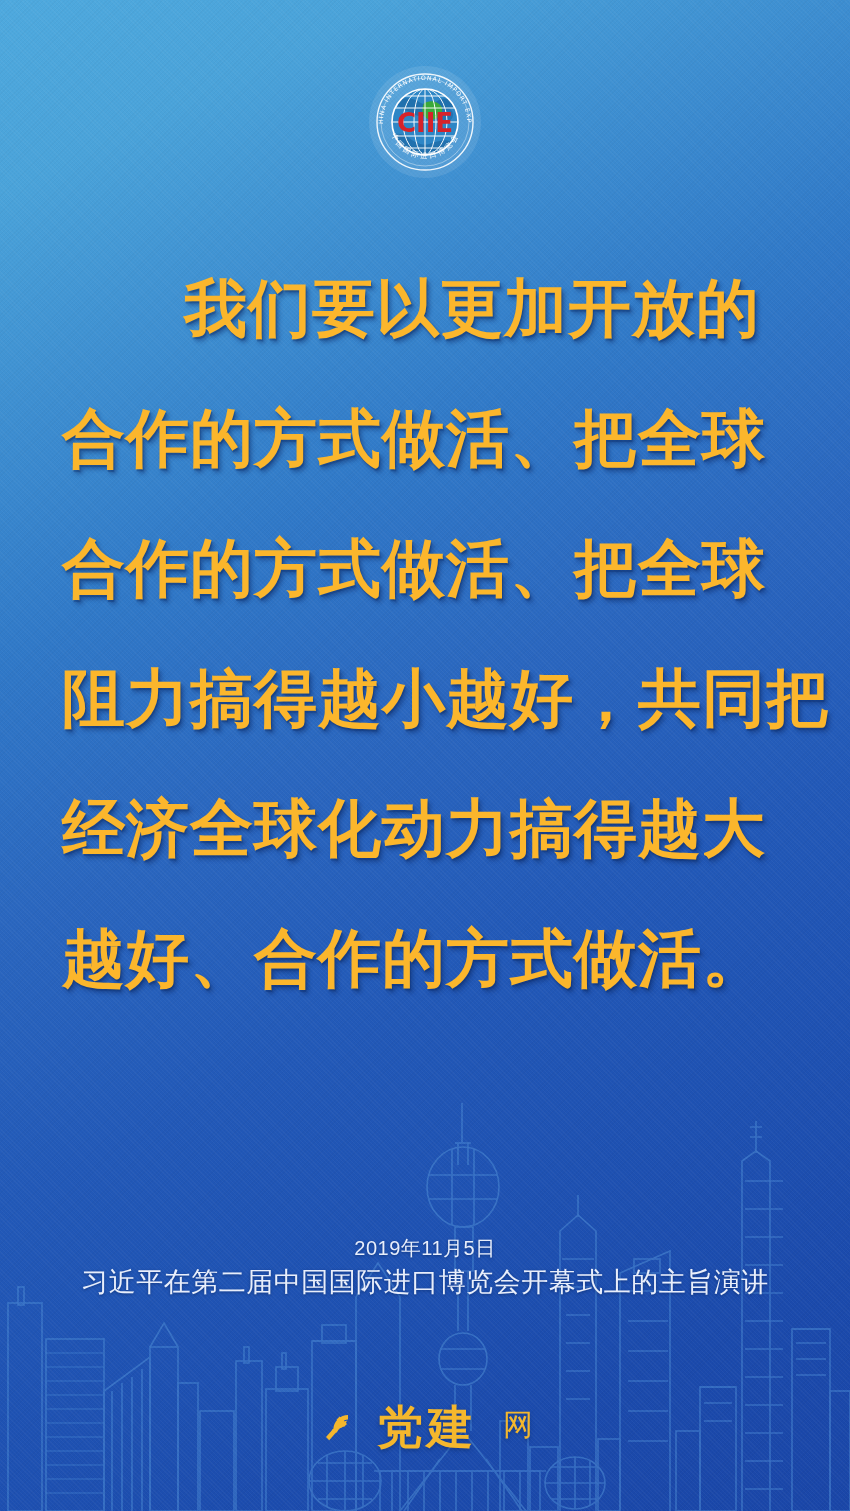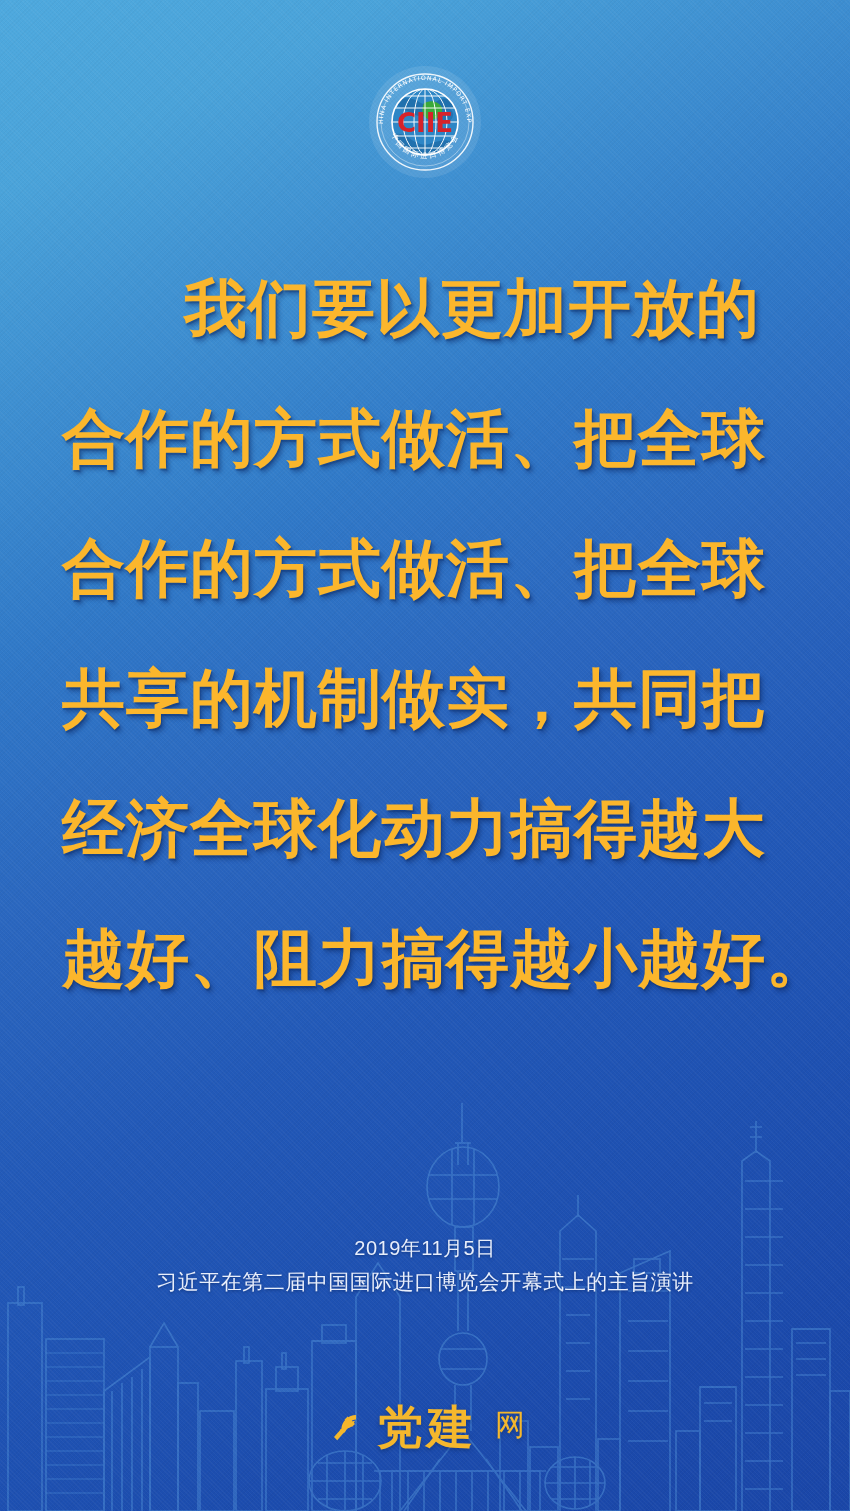--- a/index.html
+++ b/index.html
@@ -82,35 +82,35 @@
     text-align:center;
     color:#e8eefb;
   }
   .attr-date{
     font-size:20px;
     line-height:32px;
     letter-spacing:.5px;
     text-shadow:0 1px 3px rgba(6,30,80,.55);
   }
   .attr-source{
-    font-size:21px;
+    font-size:27px;
     line-height:36px;
     letter-spacing:.5px;
     text-shadow:0 1px 3px rgba(6,30,80,.55);
   }
 
   
   .brand{
     position:absolute;
     top:1400px; left:50%;
     transform:translateX(-50%);
     z-index:4;
     display:flex;
     align-items:center;
-    gap:12px;
+    gap:20px;
   }
   .brand-emblem{ width:40px; height:40px; display:block; }
   .brand-name{
     color:#f4b72d;
     font-size:46px;
     font-weight:bold;
     letter-spacing:4px;
     line-height:50px;
     font-family:"DejaVu Sans","Liberation Sans",sans-serif;
     text-shadow:0 2px 4px rgba(6,30,80,.4);
@@ -265,23 +265,23 @@
       <text font-family="'DejaVu Sans','Liberation Sans',sans-serif" font-size="7.4" fill="#ffffff" letter-spacing="2.2">
         <textPath href="#arcBot" startOffset="50%" text-anchor="middle">中国国际进口博览会</textPath>
       </text>
     </svg>
   </div>
 
   <div class="headline">
     <div class="hl-line indent">我们要以更加开放的</div>
     <div class="hl-line">合作的方式做活、把全球</div>
     <div class="hl-line">合作的方式做活、把全球</div>
-    <div class="hl-line">共享的机制做实，共同把</div>
+    <div class="hl-line">阻力搞得越小越好，共同把</div>
     <div class="hl-line">经济全球化动力搞得越大</div>
-    <div class="hl-line">越好、阻力搞得越小越好。</div>
+    <div class="hl-line">越好、合作的方式做活。</div>
   </div>
 
   <div class="attribution">
     <div class="attr-date">2019年11月5日</div>
     <div class="attr-source">习近平在第二届中国国际进口博览会开幕式上的主旨演讲</div>
   </div>
 
   <div class="brand">
     <svg class="brand-emblem" viewBox="0 0 40 40" aria-hidden="true">
       <g fill="#f4b72d">

